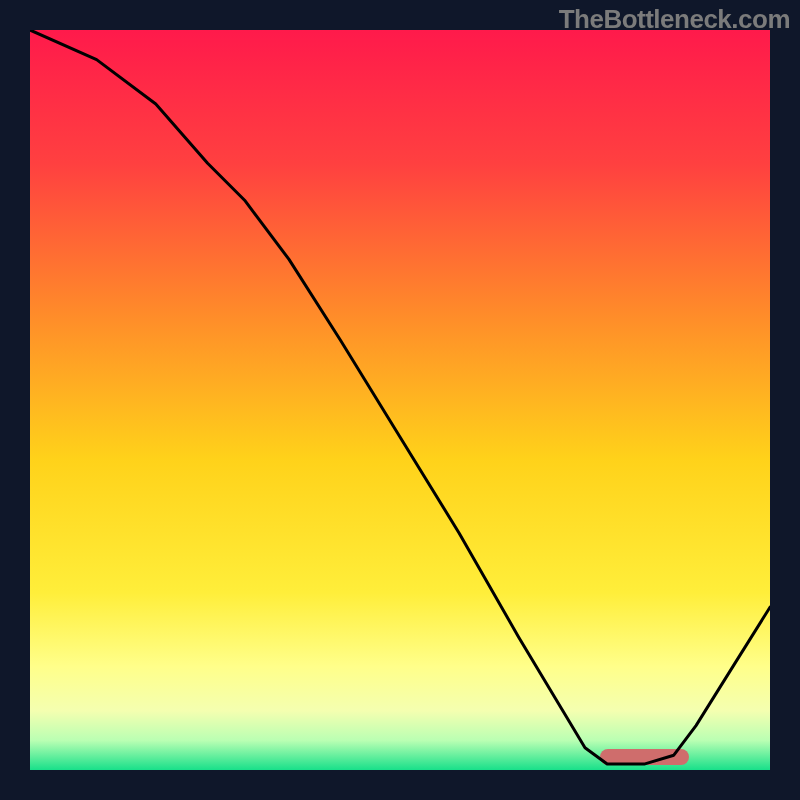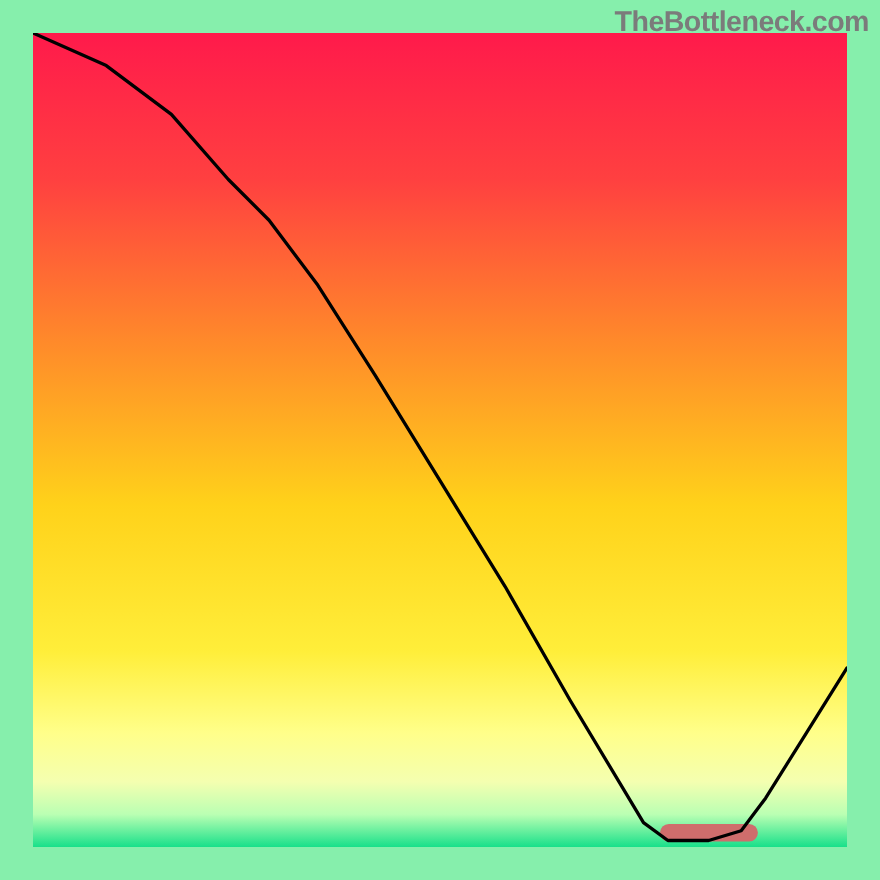--- a/index.html
+++ b/index.html
@@ -1,21 +1,21 @@
 <!DOCTYPE html>
 <html><head>
 <meta charset="utf-8">
 <style>
   * { margin: 0; padding: 0; box-sizing: border-box; }
   html, body { width: 800px; height: 800px; background: #000; overflow: hidden; }
   .frame {
     position: absolute;
     left: 0; top: 0;
     width: 800px; height: 800px;
-    background: #86efac;
+    background: #0f172a;
   }
   .plot {
     position: absolute;
     left: 30px; top: 30px;
     width: 740px; height: 740px;
   }
   .gradient {
     position: absolute;
     left: 0; top: 0; width: 100%; height: 100%;
   }

